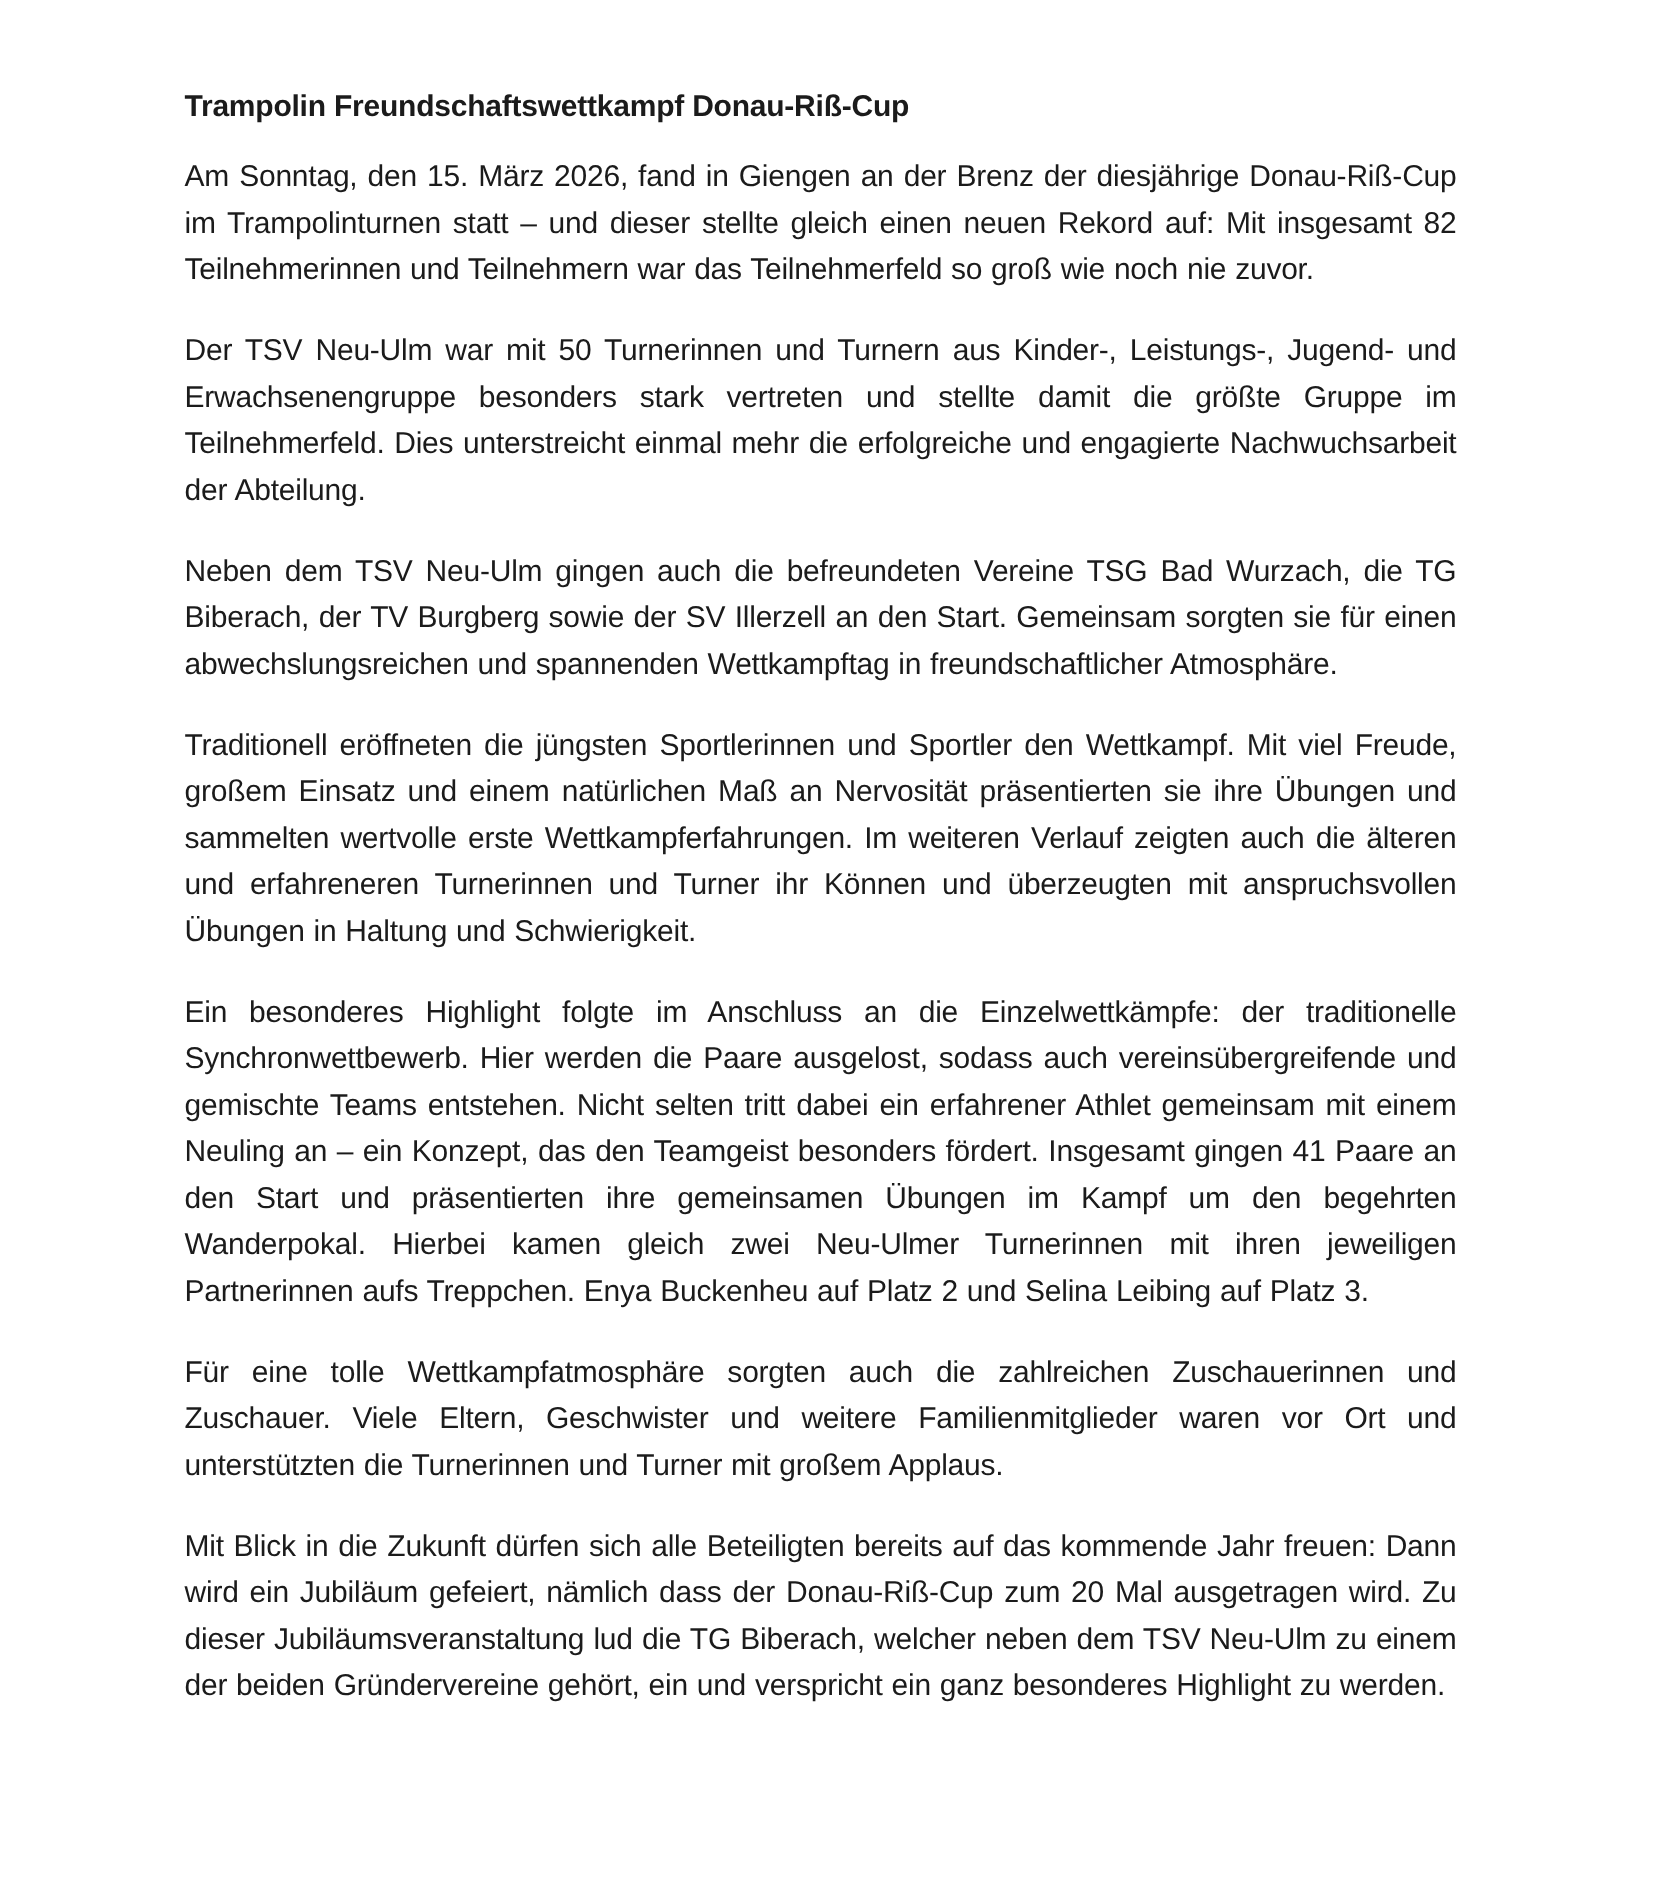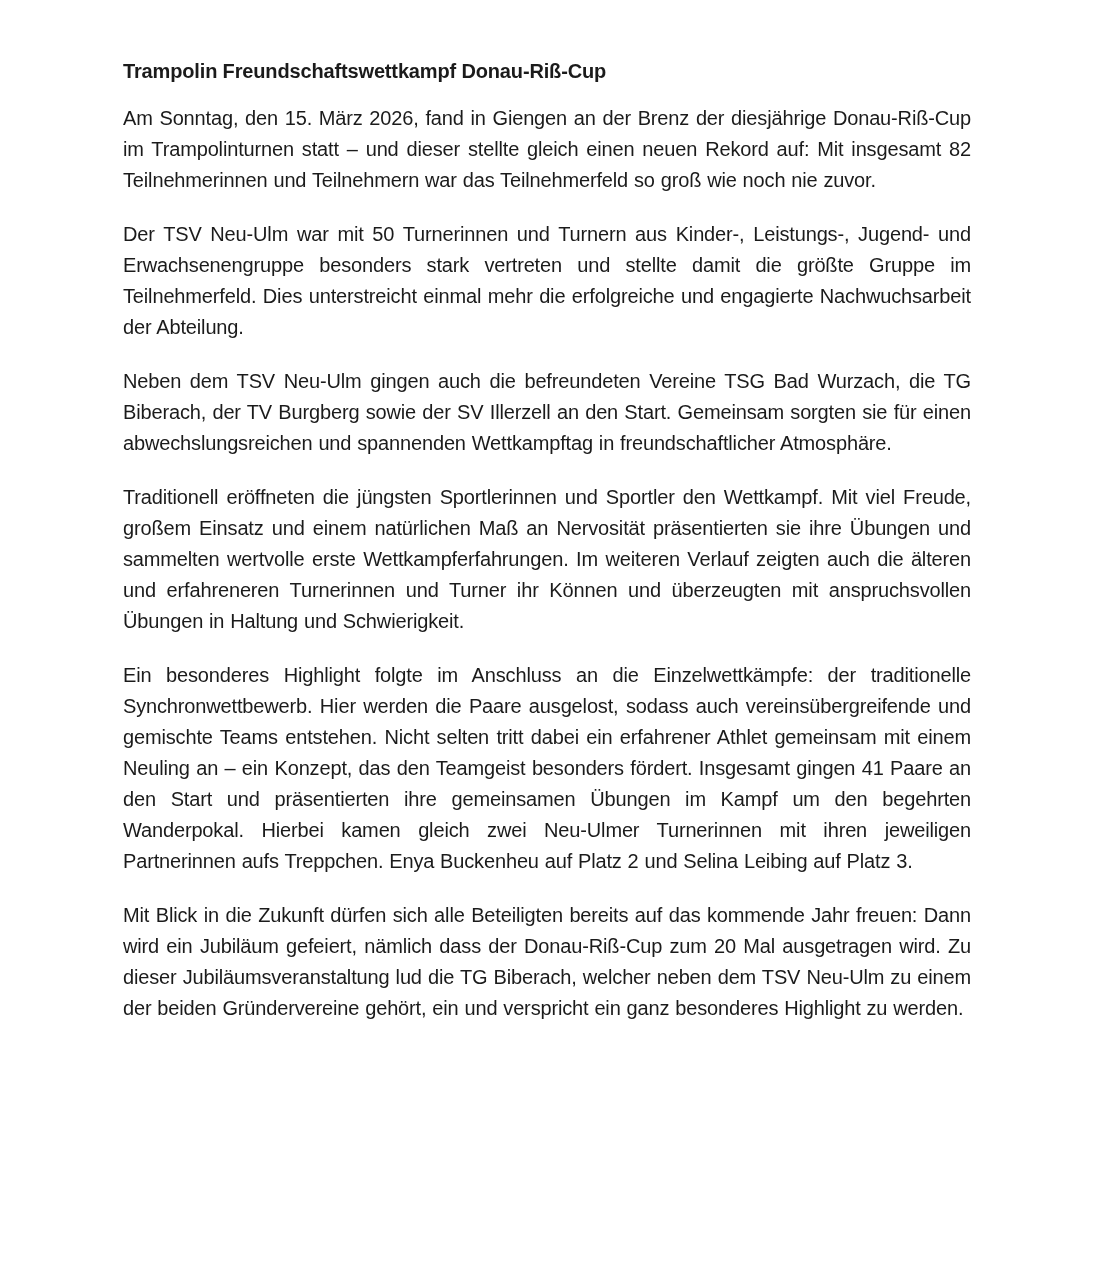--- a/index.html
+++ b/index.html
@@ -49,15 +49,16 @@
   <p class="doc-paragraph">Am Sonntag, den 15. März 2026, fand in Giengen an der Brenz der diesjährige Donau-Riß-Cup im Trampolinturnen statt – und dieser stellte gleich einen neuen Rekord auf: Mit insgesamt 82 Teilnehmerinnen und Teilnehmern war das Teilnehmerfeld so groß wie noch nie zuvor.</p>
 
   <p class="doc-paragraph">Der TSV Neu-Ulm war mit 50 Turnerinnen und Turnern aus Kinder-, Leistungs-, Jugend- und Erwachsenengruppe besonders stark vertreten und stellte damit die größte Gruppe im Teilnehmerfeld. Dies unterstreicht einmal mehr die erfolgreiche und engagierte Nachwuchsarbeit der Abteilung.</p>
 
   <p class="doc-paragraph">Neben dem TSV Neu-Ulm gingen auch die befreundeten Vereine TSG Bad Wurzach, die TG Biberach, der TV Burgberg sowie der SV Illerzell an den Start. Gemeinsam sorgten sie für einen abwechslungsreichen und spannenden Wettkampftag in freundschaftlicher Atmosphäre.</p>
 
   <p class="doc-paragraph">Traditionell eröffneten die jüngsten Sportlerinnen und Sportler den Wettkampf. Mit viel Freude, großem Einsatz und einem natürlichen Maß an Nervosität präsentierten sie ihre Übungen und sammelten wertvolle erste Wettkampferfahrungen. Im weiteren Verlauf zeigten auch die älteren und erfahreneren Turnerinnen und Turner ihr Können und überzeugten mit anspruchsvollen Übungen in Haltung und Schwierigkeit.</p>
 
   <p class="doc-paragraph">Ein besonderes Highlight folgte im Anschluss an die Einzelwettkämpfe: der traditionelle Synchronwettbewerb. Hier werden die Paare ausgelost, sodass auch vereinsübergreifende und gemischte Teams entstehen. Nicht selten tritt dabei ein erfahrener Athlet gemeinsam mit einem Neuling an – ein Konzept, das den Teamgeist besonders fördert. Insgesamt gingen 41 Paare an den Start und präsentierten ihre gemeinsamen Übungen im Kampf um den begehrten Wanderpokal. Hierbei kamen gleich zwei Neu-Ulmer Turnerinnen mit ihren jeweiligen Partnerinnen aufs Treppchen. Enya Buckenheu auf Platz 2 und Selina Leibing auf Platz 3.</p>
 
+  <p class="doc-paragraph">Für eine tolle Wettkampfatmosphäre sorgten auch die zahlreichen Zuschauerinnen und Zuschauer. Viele Eltern, Geschwister und weitere Familienmitglieder waren vor Ort und unterstützten die Turnerinnen und Turner mit großem Applaus.</p>
 
   <p class="doc-paragraph">Mit Blick in die Zukunft dürfen sich alle Beteiligten bereits auf das kommende Jahr freuen: Dann wird ein Jubiläum gefeiert, nämlich dass der Donau-Riß-Cup zum 20 Mal ausgetragen wird. Zu dieser Jubiläumsveranstaltung lud die TG Biberach, welcher neben dem TSV Neu-Ulm zu einem der beiden Gründervereine gehört, ein und verspricht ein ganz besonderes Highlight zu werden.</p>
 </div>
 
 </body></html>

